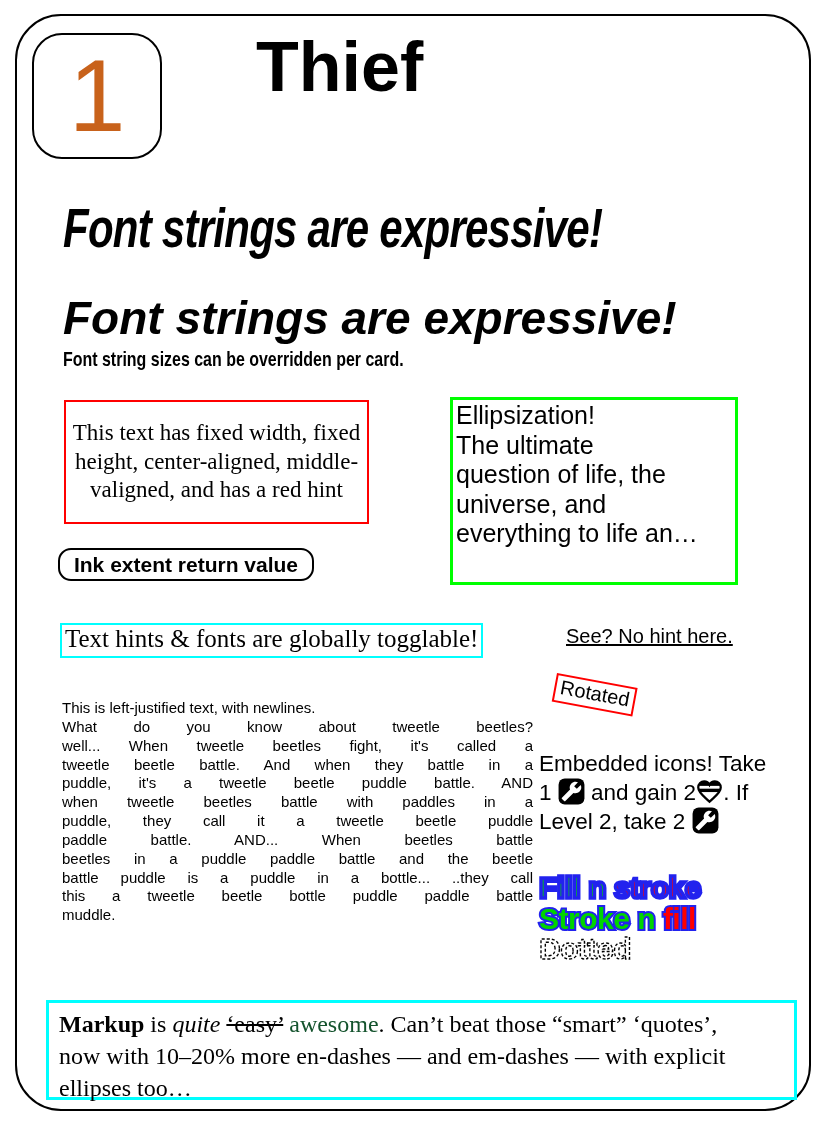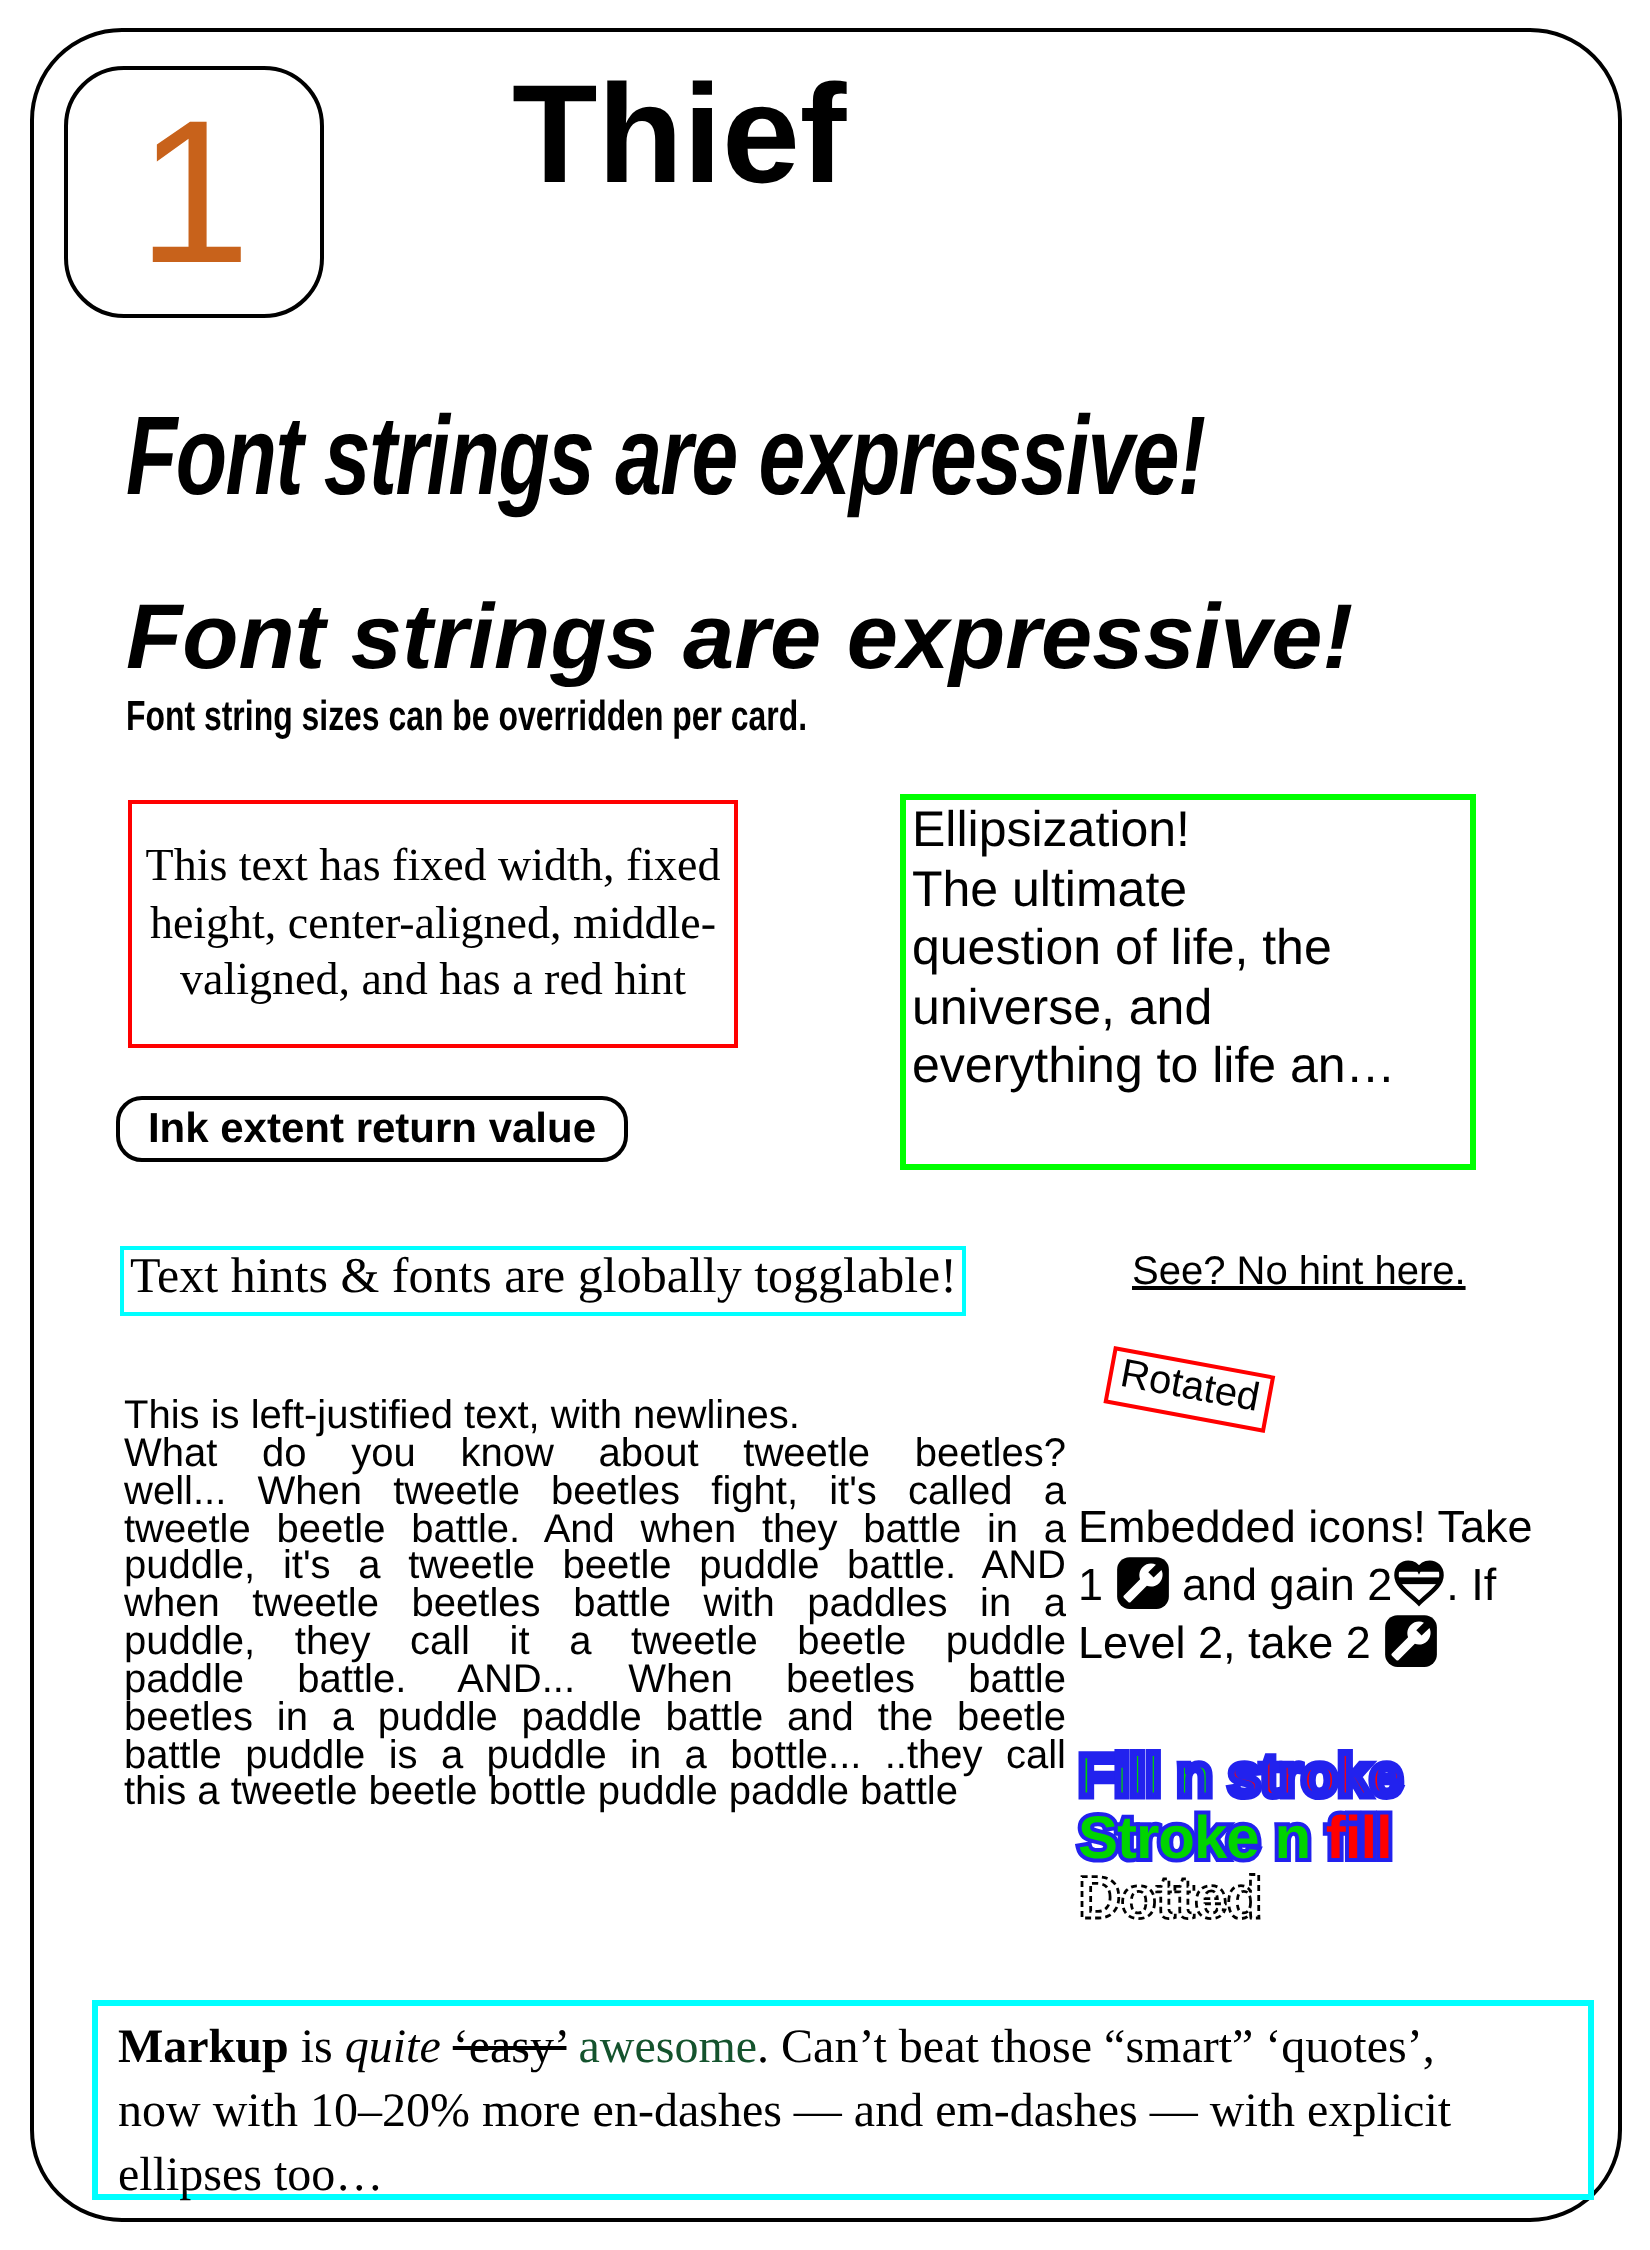--- a/index.html
+++ b/index.html
@@ -30,21 +30,21 @@
   .ink-box{left:58px;top:548px;width:252px;height:29px;border:2.5px solid #000;border-radius:13px;
            display:flex;align-items:center;justify-content:center;font-size:21px;font-weight:bold;white-space:nowrap;}
 
   .hint-line{left:60px;top:623px;border:2.5px solid #00ffff;padding:0 3px 2px 3px;
              font-family:"Liberation Serif",serif;font-size:25px;line-height:1.15;white-space:nowrap;}
   .no-hint{left:566px;top:625px;font-size:20px;white-space:nowrap;text-decoration:underline;}
 
   .rot-box{left:557px;top:673px;border:2.5px solid #ff0000;padding:0 4px 2px 4px;font-size:20px;
            transform:rotate(10.5deg);transform-origin:left top;white-space:nowrap;}
 
-  .tweetle{left:62px;top:699px;width:471px;font-size:20px;line-height:18.85px;}
+  .tweetle{left:62px;top:699px;width:471px;font-size:15px;line-height:18.85px;}
   .tweetle>div{text-align:justify;text-align-last:justify;white-space:nowrap;}
   .tweetle>div:first-child,.tweetle>div:last-child{text-align-last:left;}
 
   .embedded{left:539px;top:750px;width:256px;font-size:22.5px;line-height:28px;white-space:pre-line;}
   .embedded svg.icon{width:27px;height:27px;vertical-align:-5px;}
 
   .strokes{left:537px;top:869px;}
   .strokes text{font-family:"Liberation Sans",sans-serif;font-weight:bold;font-size:30px;letter-spacing:-0.5px;white-space:pre;}
 
   .markup-box{left:46px;top:1000px;width:745px;height:94px;border:3px solid #00ffff;}
@@ -92,20 +92,21 @@
     <div>What do you know about tweetle beetles?</div>
     <div>well... When tweetle beetles fight, it's called a</div>
     <div>tweetle beetle battle. And when they battle in a</div>
     <div>puddle, it's a tweetle beetle puddle battle. AND</div>
     <div>when tweetle beetles battle with paddles in a</div>
     <div>puddle, they call it a tweetle beetle puddle</div>
     <div>paddle battle. AND... When beetles battle</div>
     <div>beetles in a puddle paddle battle and the beetle</div>
     <div>battle puddle is a puddle in a bottle... ..they call</div>
     <div>this a tweetle beetle bottle puddle paddle battle</div>
+    <div>muddle.</div>
   </div>
 
 <div class="abs embedded"><span>Embedded icons! Take
 1 </span><svg class="icon" viewBox="0 0 24 24">
       <rect x="0.5" y="0.5" width="23" height="23" rx="5.5" fill="#000"></rect>
       <g transform="translate(2.5,2.5) scale(0.79) translate(24,0) scale(-1,1)">
         <path fill="#fff" d="M22.7,19L13.6,9.9C14.5,7.6 14,4.9 12.1,3C10.1,1 7.1,0.6 4.7,1.7L9,6L6,9L1.6,4.7C0.4,7.1 0.9,10.1 2.9,12.1C4.8,14 7.5,14.5 9.8,13.6L18.9,22.7C19.3,23.1 19.9,23.1 20.3,22.7L22.6,20.4C23.1,20 23.1,19.3 22.7,19Z"></path>
       </g>
     </svg><span> and gain 2</span><svg class="icon" viewBox="0 0 24 24">
       <defs>

